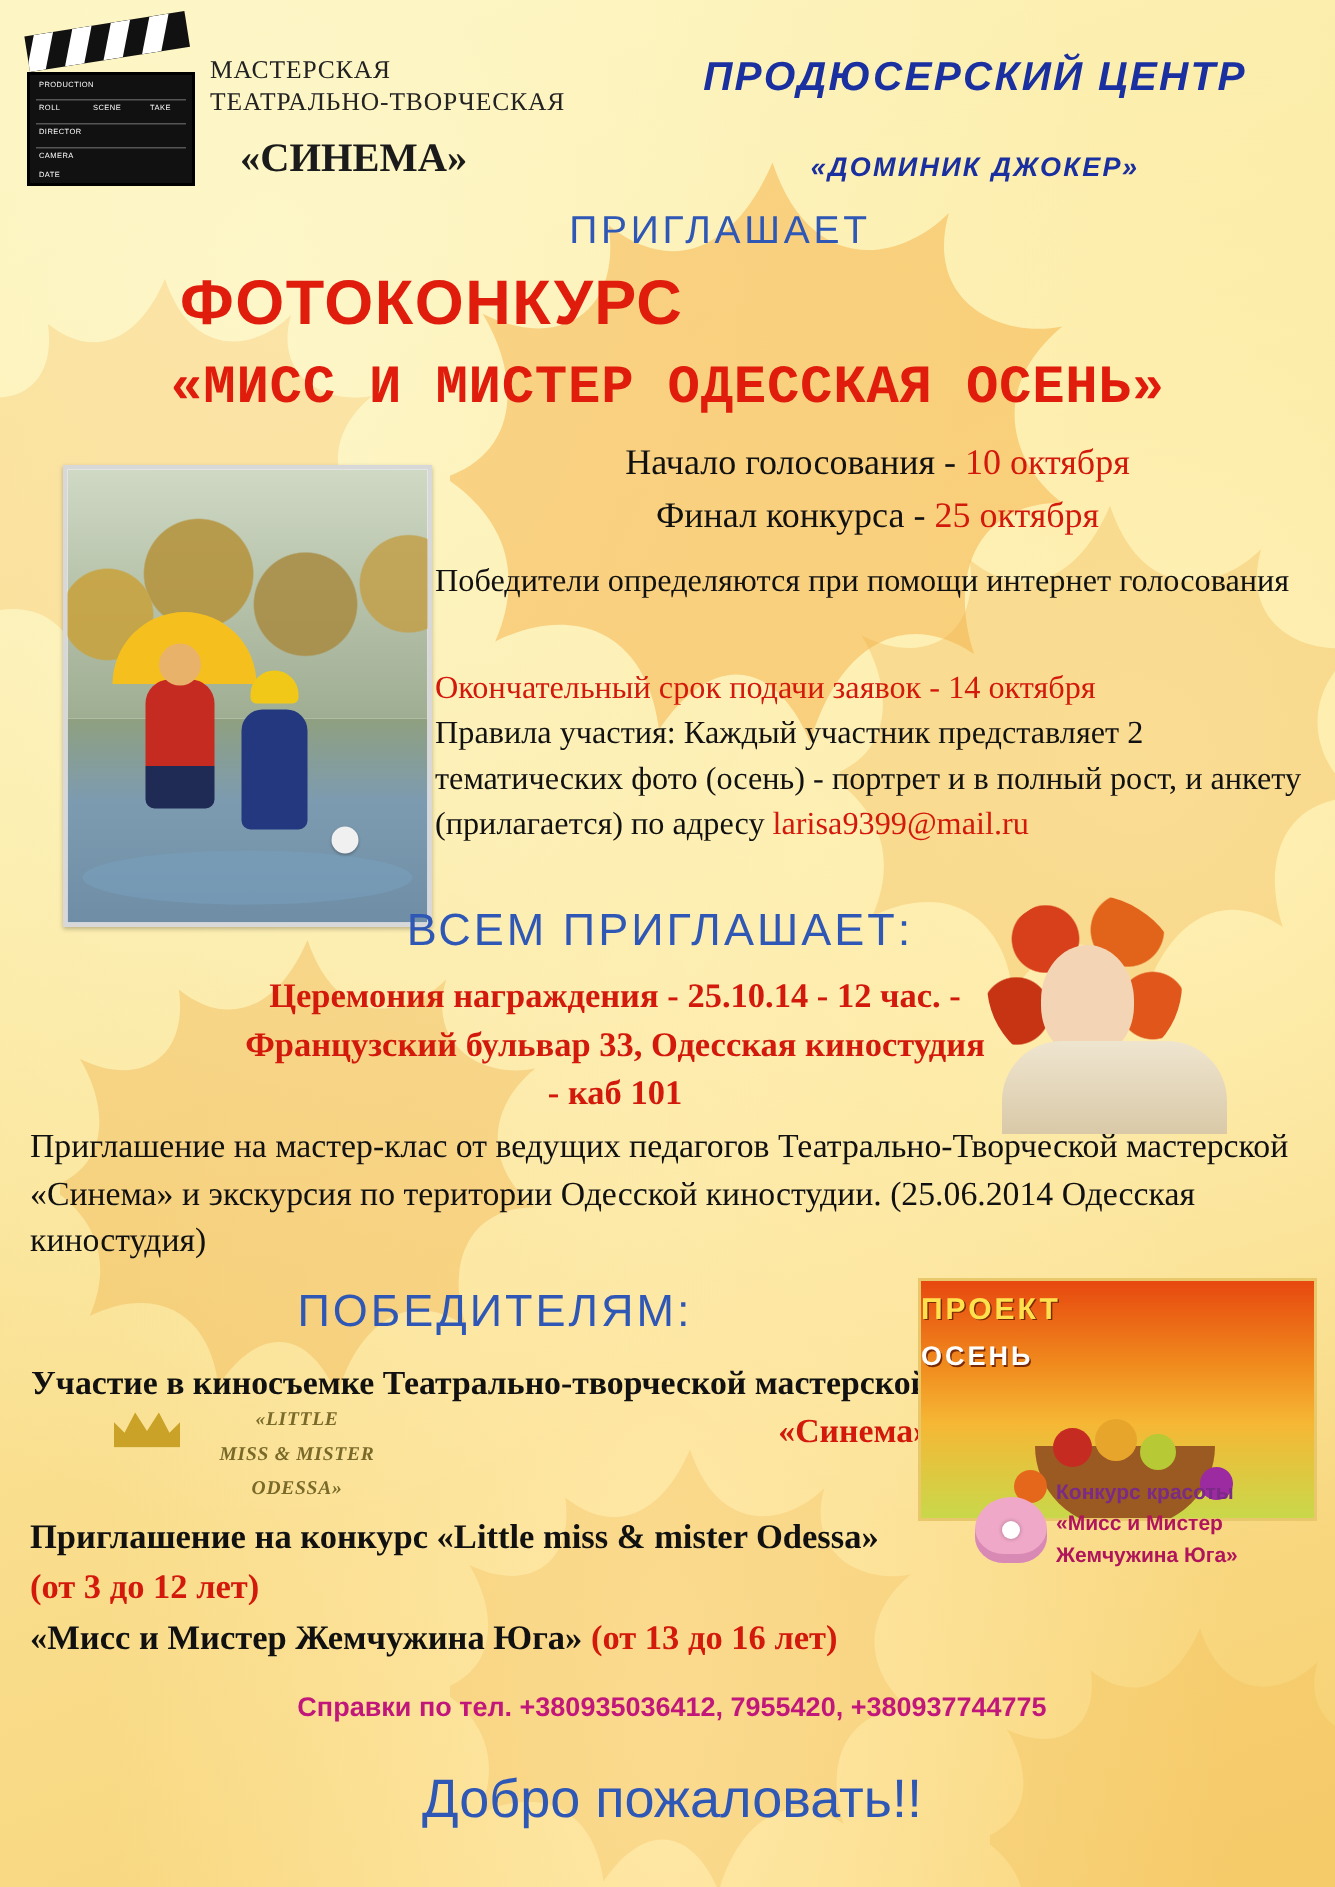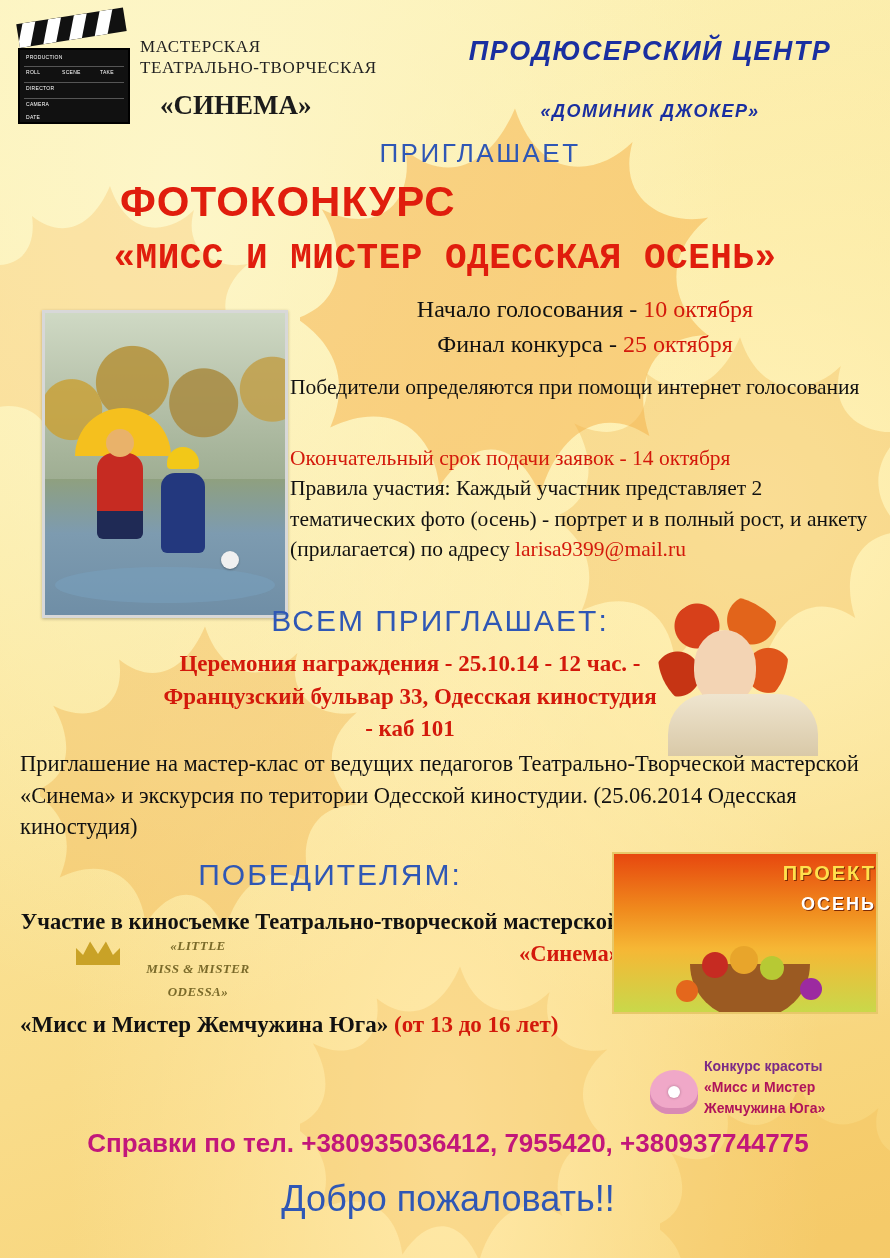--- a/index.html
+++ b/index.html
@@ -384,31 +384,31 @@
   .proj {
     position: absolute;
     left: 612px; top: 852px;
     width: 262px; height: 158px;
     border: 2px solid #e8c86a;
     overflow: hidden;
     background: linear-gradient(180deg,#e7480f 0%, #f08a1d 35%, #f6b735 60%, #c9d84a 100%);
   }
   .proj .t1 {
     position: absolute; left: 0; right: 0; top: 8px;
-    text-align: right;
+    text-align: left;
     font-family: "Liberation Sans", sans-serif;
     font-weight: bold;
     font-size: 20px;
     letter-spacing: 2px;
     color: #ffe14d;
     text-shadow: 1px 1px 0 #7a2a06;
   }
   .proj .t2 {
     position: absolute; left: 0; right: 0; top: 40px;
-    text-align: right;
+    text-align: left;
     font-family: "Liberation Sans", sans-serif;
     font-weight: bold;
     font-size: 18px;
     letter-spacing: 2px;
     color: #ffffff;
     text-shadow: 1px 1px 0 #7a2a06;
   }
   .proj .t3 {
     position: absolute; left: 0; right: 0; top: 68px;
     text-align: center;
@@ -427,21 +427,21 @@
     background: #9b5a22;
   }
   .proj .fruit {
     position: absolute;
     border-radius: 50%;
   }
 
   
   .pearl {
     position: absolute;
-    left: 650px; top: 1056px;
+    left: 650px; top: 984px;
     width: 230px; height: 80px;
   }
   .pearl .shell {
     position: absolute;
     left: 0; top: 14px;
     width: 48px; height: 44px;
     background: #f0a8c8;
     border-radius: 50% 50% 40% 40%;
     box-shadow: inset 0 -6px 0 #d98ab4;
   }
@@ -465,21 +465,21 @@
   }
   .pearl .txt .c1 { color: #7b2a86; }
 
   .phones {
     position: absolute;
     left: 20px; top: 1128px;
     width: 856px;
     text-align: center;
     font-family: "Liberation Sans", sans-serif;
     font-weight: bold;
-    font-size: 26px;
+    font-size: 18px;
     color: #c2177a;
   }
   .welcome {
     position: absolute;
     left: 20px; top: 1178px;
     width: 856px;
     text-align: center;
     font-family: "Liberation Sans", sans-serif;
     font-size: 36px;
     color: #2f57b5;
@@ -591,20 +591,23 @@
     <div class="crown-shape"></div>
     <div class="crown-text">
       <div>«LITTLE</div>
       <div>MISS &amp; MISTER</div>
       <div>ODESSA»</div>
     </div>
   </div>
 
   <div class="winners-2">
     <div>
+      <span>Приглашение на конкурс «Little miss &amp; mister Odessa» </span><span class="age">(от 3 до 12 лет)</span>
+    </div>
+    <div>
       <span>«Мисс и Мистер Жемчужина Юга» </span><span class="age">(от 13 до 16 лет)</span>
     </div>
   </div>
 
   <div class="proj">
     <div class="t1">ПРОЕКТ</div>
     <div class="t2">ОСЕНЬ</div>
     <div class="basket"></div>
     <div class="fruit" style="left:88px; bottom:34px; width:26px; height:26px; background:#c62b22;"></div>
     <div class="fruit" style="left:116px; bottom:38px; width:28px; height:28px; background:#e8a52b;"></div>

